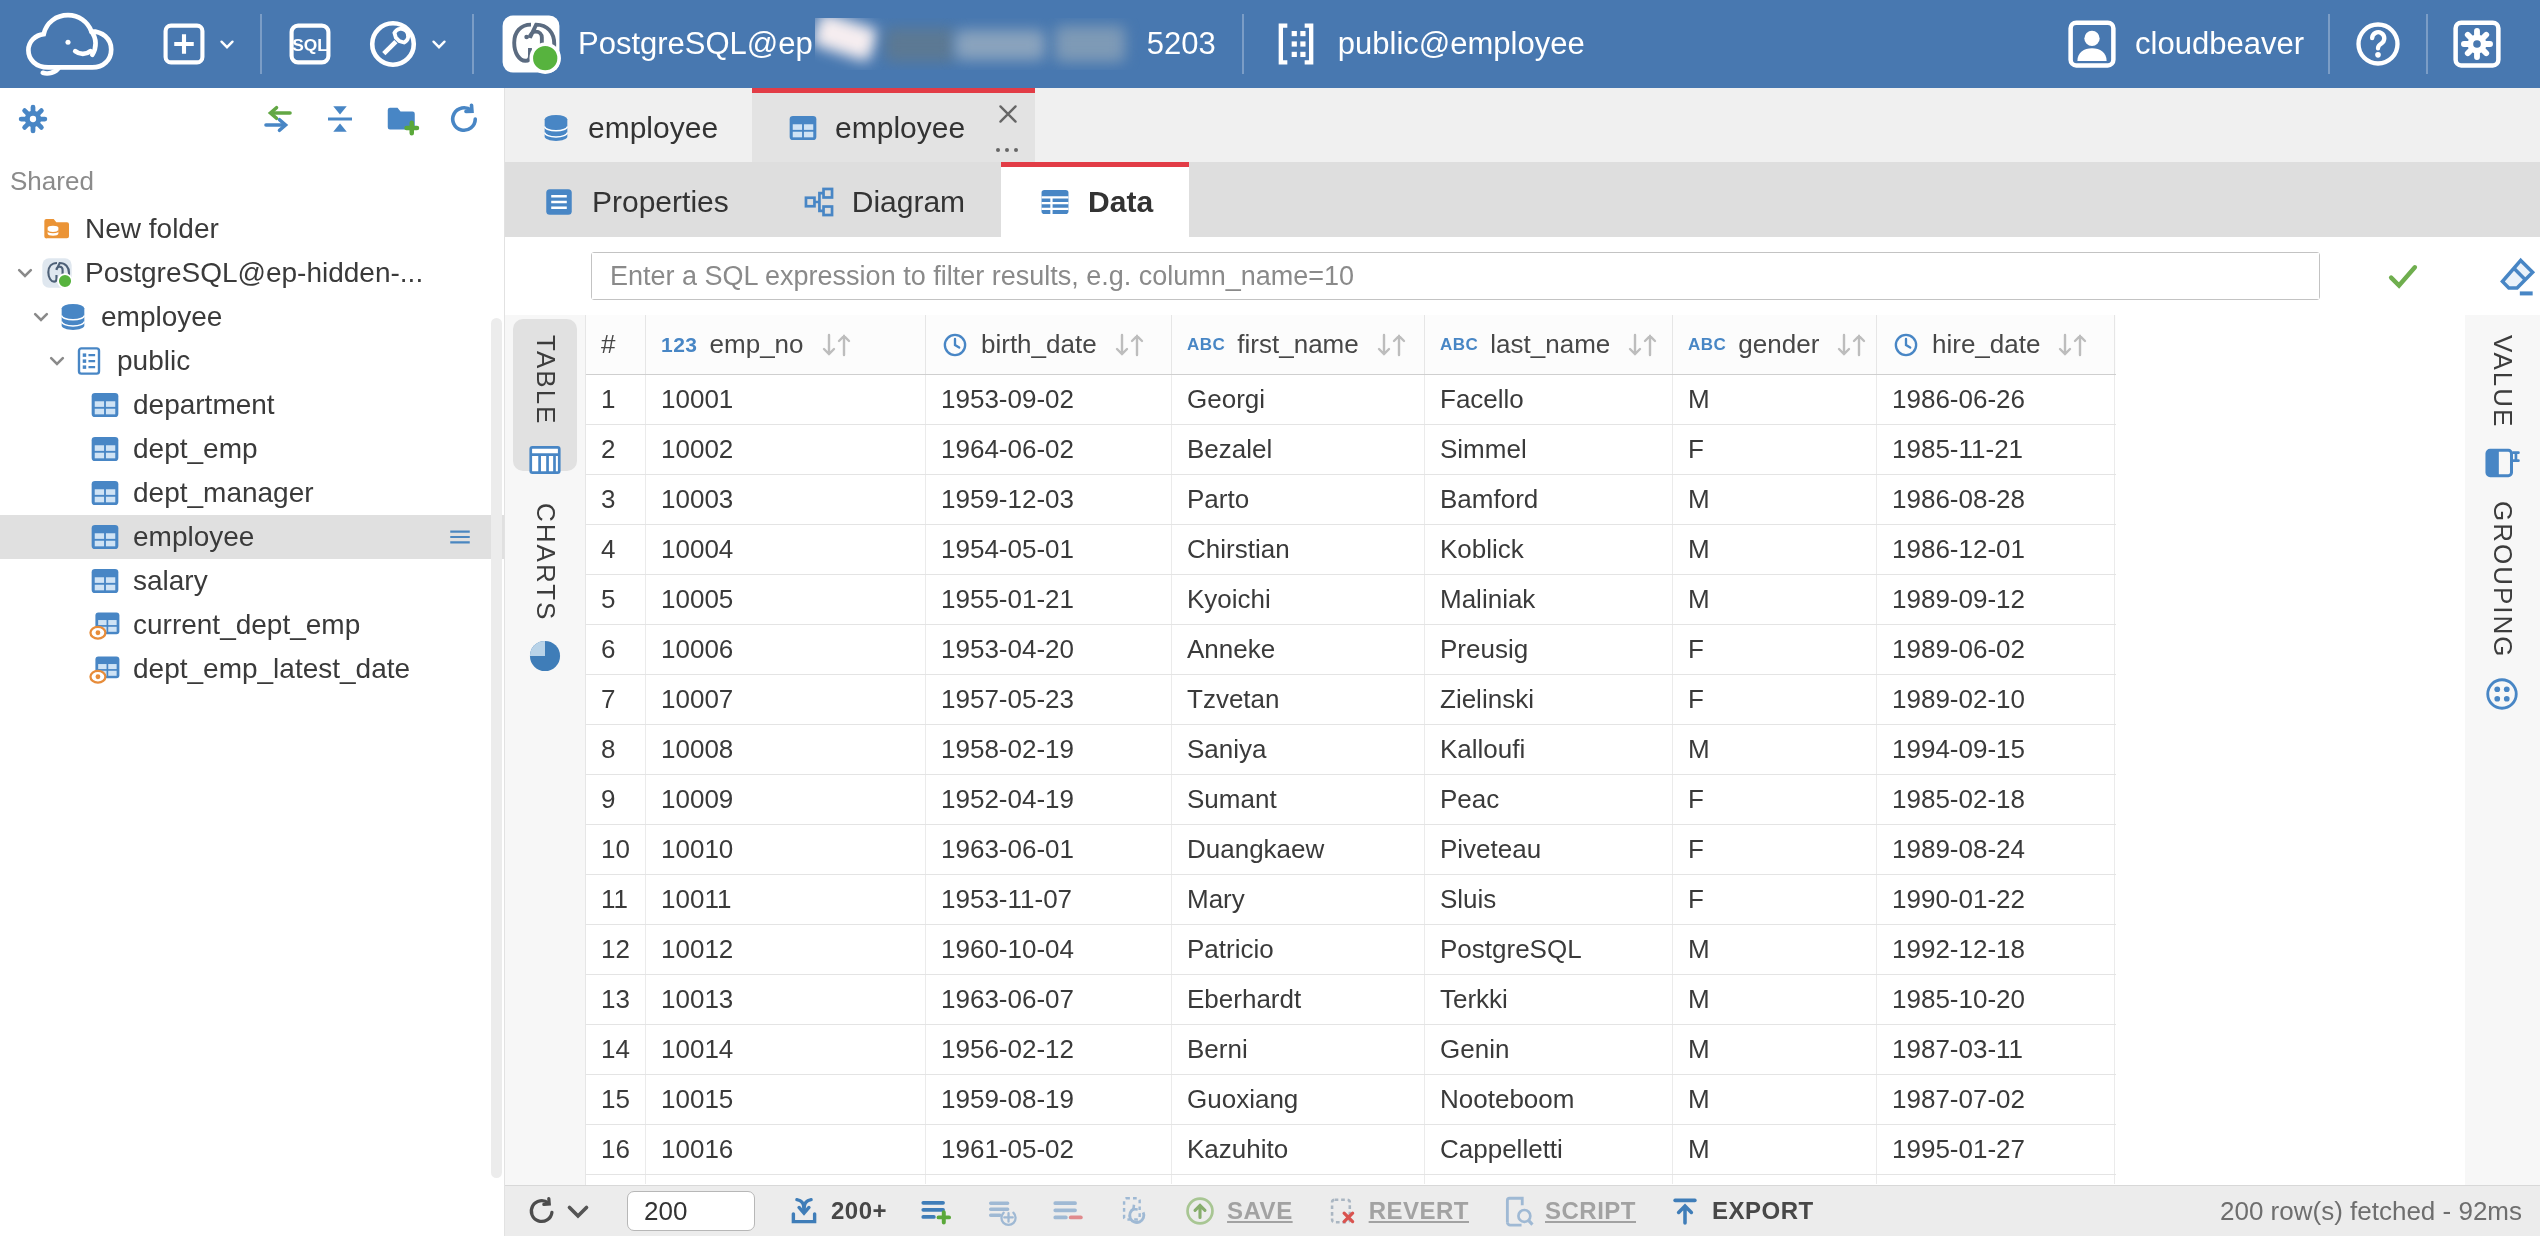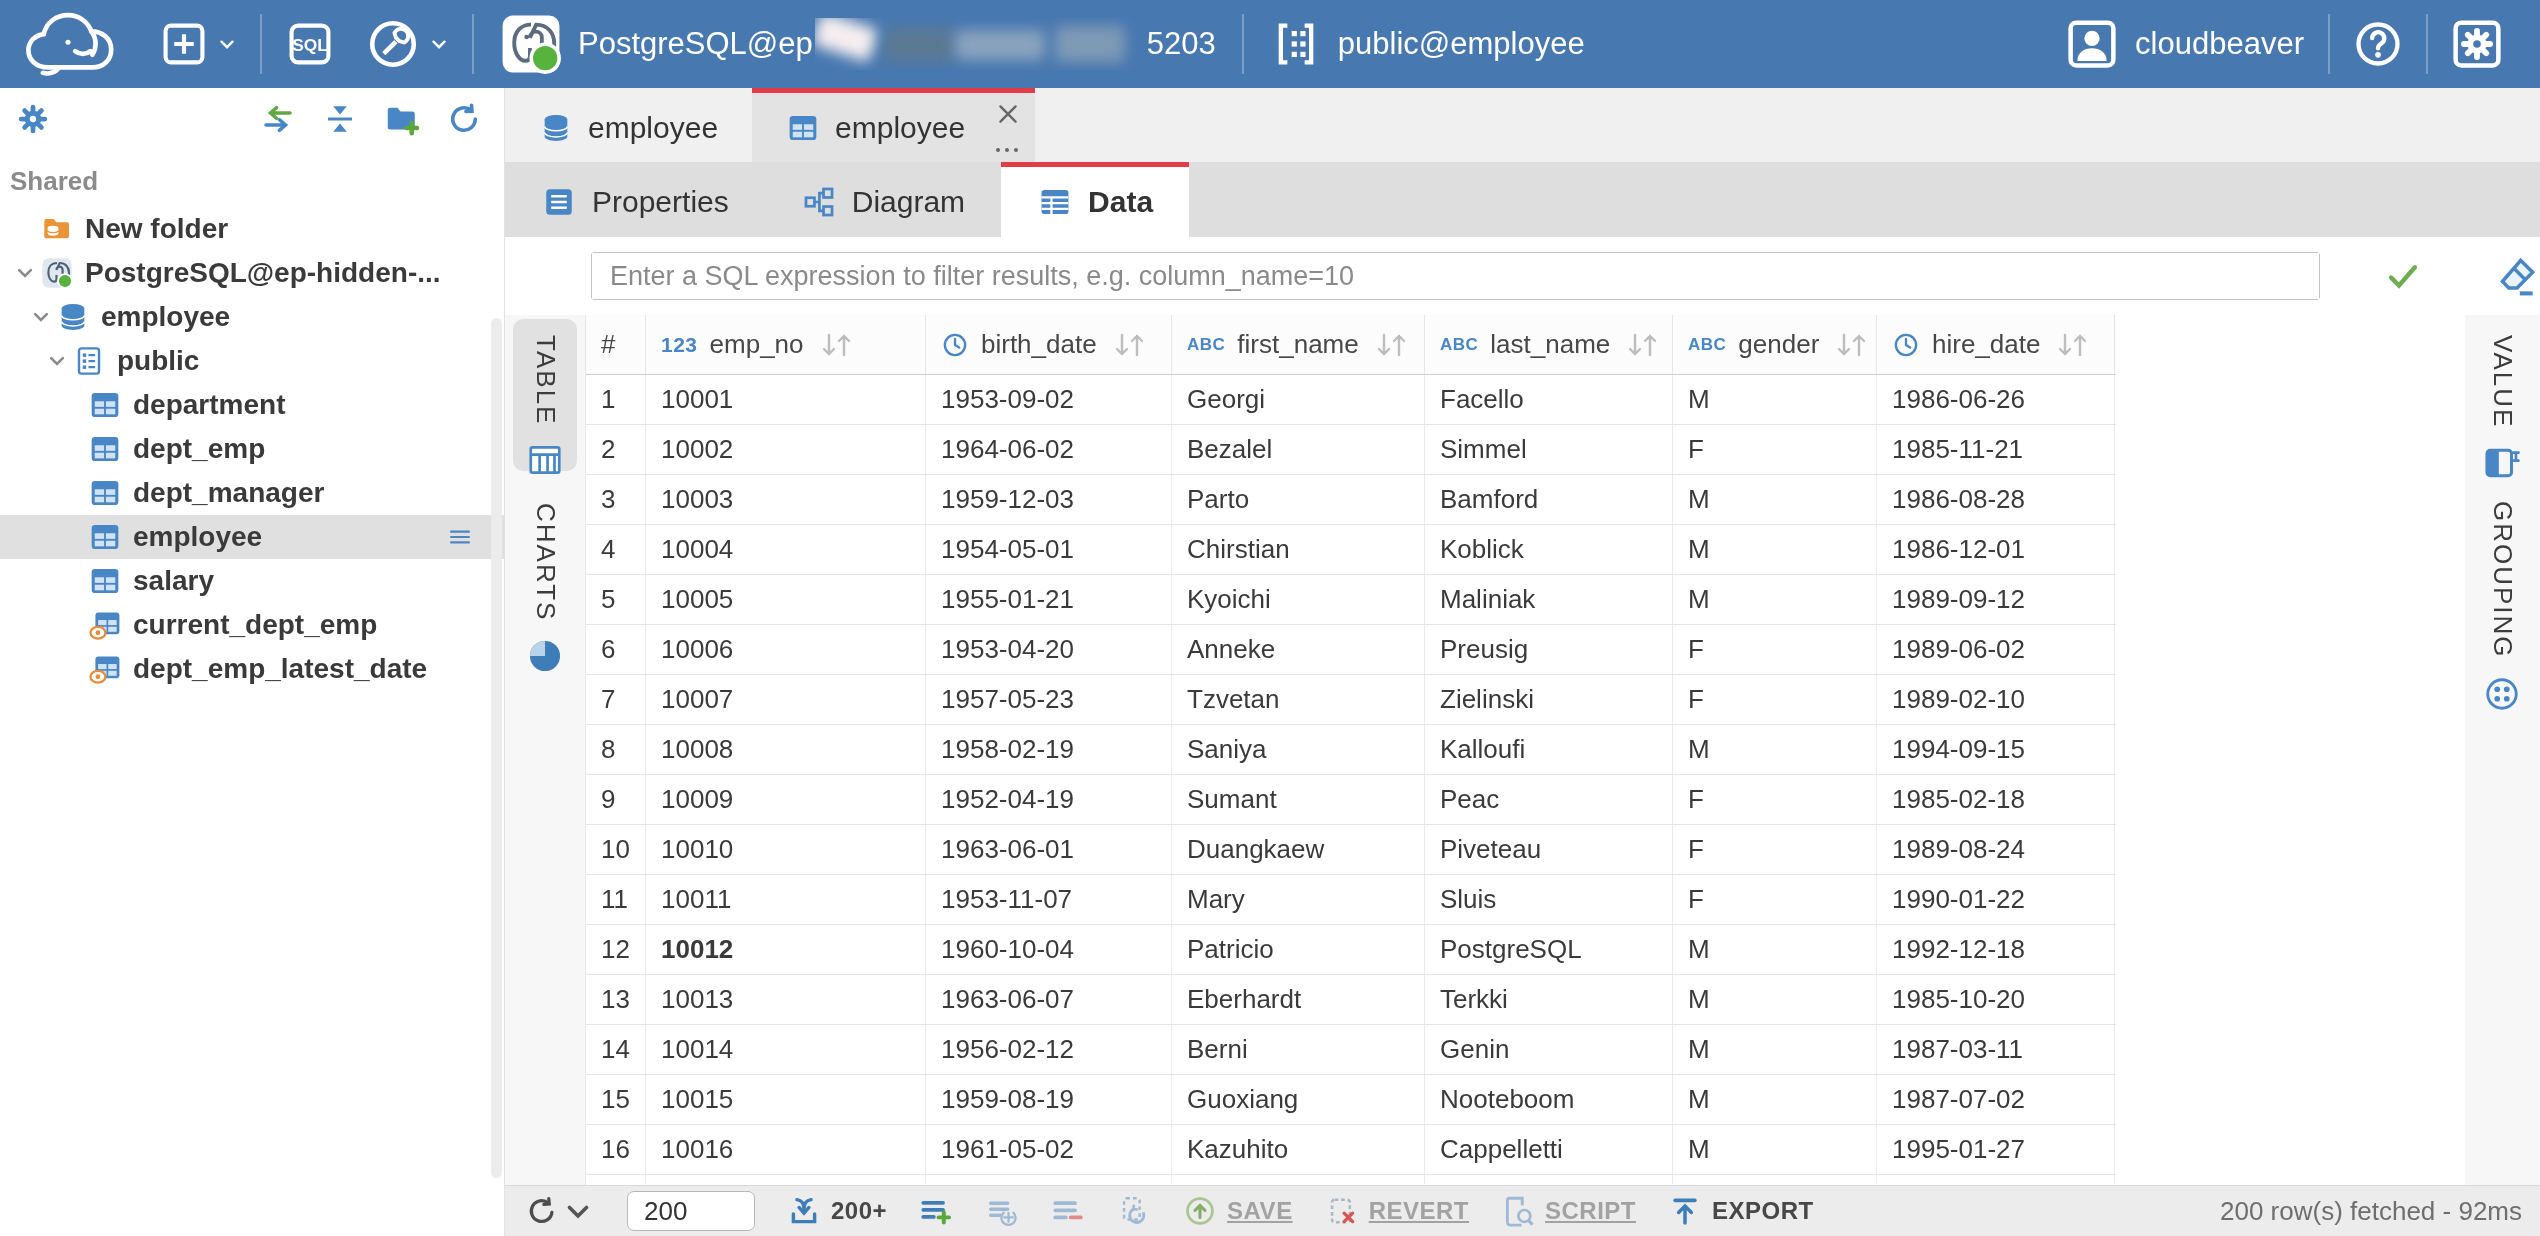--- a/index.html
+++ b/index.html
@@ -17,21 +17,21 @@
   .tb-btn { display:flex; align-items:center; gap:6px; height:100%; padding:0 22px; cursor:pointer; }
   .tb-divider { width:2px; height:60px; background:rgba(255,255,255,.28); flex:none; }
   .chip { display:flex; align-items:center; gap:16px; padding:0 26px; height:100%; font-size:31px; }
   .conn-text { display:flex; align-items:center; white-space:nowrap; }
   .redact { position:relative; display:inline-block; width:330px; height:52px; overflow:hidden; margin:0 2px; }
   .redact i { position:absolute; filter:blur(7px); border-radius:6px; }
   .tb-right { margin-left:auto; display:flex; align-items:center; height:100%; padding-right:14px; }
   .user-chip { display:flex; align-items:center; gap:16px; padding:0 24px; font-size:31px; }
 
   
-  .sidebar { position:absolute; left:0; top:88px; width:505px; height:1148px; background:#fff; border-right:1px solid #e2e2e2;font-weight:bold; }
+  .sidebar { position:absolute; left:0; top:88px; width:505px; height:1148px; background:#fff; border-right:1px solid #e2e2e2; }
   .sb-head { height:62px; display:flex; align-items:center; padding:0 22px 0 14px; }
   .sb-head .spacer { flex:1; }
   .sb-head .icon { width:36px; height:36px; margin-left:26px; cursor:pointer; }
   .sb-head .icon:first-child { margin-left:0; }
   .sb-section { font-size:26px; color:#8b8b8b; padding:16px 0 10px 10px; }
   .tree { position:relative; }
   .tree-row { position:relative; height:44px; display:flex; align-items:center; font-size:28px; color:#3a3a3a; cursor:pointer; white-space:nowrap; }
   .tree-row.selected { background:#e0e0e0; }
   .tree-row .chev { width:30px; height:28px; flex:none; }
   .tree-row .ticon { width:34px; height:32px; margin-right:11px; flex:none; }
@@ -743,21 +743,21 @@
               <div class="g-cell" style="width: 60px;">11</div>
               <div class="g-cell" style="width: 280px;">10011</div>
               <div class="g-cell" style="width: 246px;">1953-11-07</div>
               <div class="g-cell" style="width: 253px;">Mary</div>
               <div class="g-cell" style="width: 248px;">Sluis</div>
               <div class="g-cell" style="width: 204px;">F</div>
               <div class="g-cell" style="width: 238px;">1990-01-22</div>
             </div>
             <div class="g-row">
               <div class="g-cell" style="width: 60px;">12</div>
-              <div class="g-cell" style="width: 280px; font-weight: bold;">10012</div>
+              <div class="g-cell" style="width: 280px;">10012</div>
               <div class="g-cell" style="width: 246px;">1960-10-04</div>
               <div class="g-cell" style="width: 253px;">Patricio</div>
               <div class="g-cell" style="width: 248px;">PostgreSQL</div>
               <div class="g-cell" style="width: 204px;">M</div>
               <div class="g-cell" style="width: 238px;">1992-12-18</div>
             </div>
             <div class="g-row">
               <div class="g-cell" style="width: 60px;">13</div>
               <div class="g-cell" style="width: 280px;">10013</div>
               <div class="g-cell" style="width: 246px;">1963-06-07</div>

